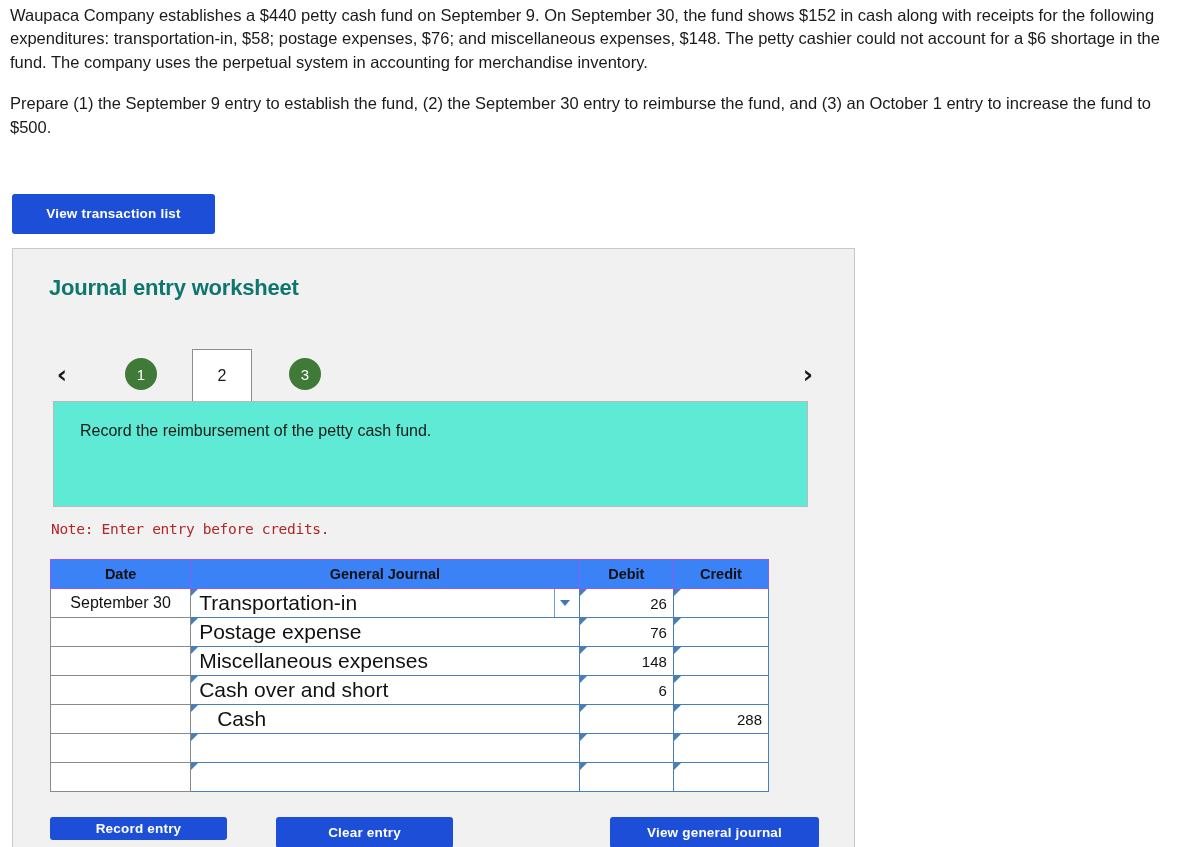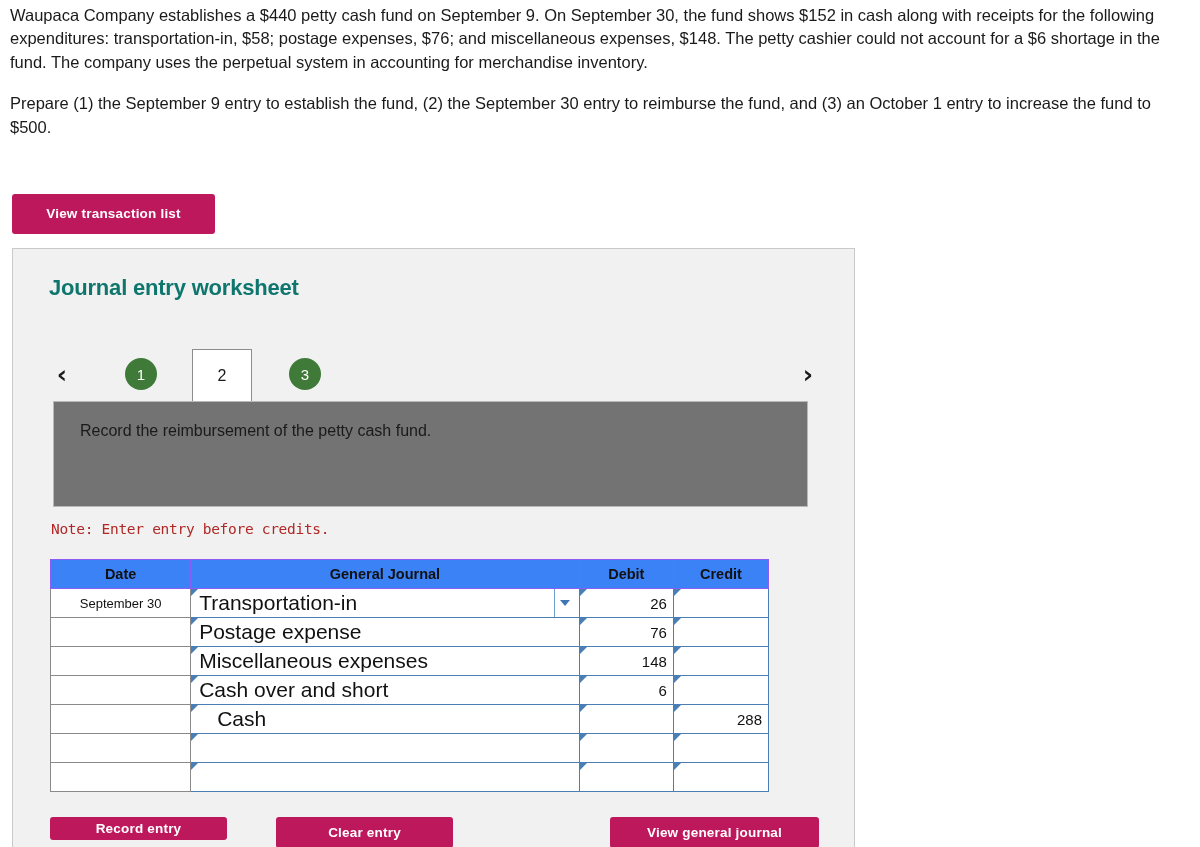--- a/index.html
+++ b/index.html
@@ -26,21 +26,21 @@
     line-height: 1.42;
     color: #1a1a1a;
   }
   .problem p {
     margin: 0 0 18px 0;
   }
   .problem p:last-child { margin-bottom: 0; }
 
   
   .btn-primary {
-    background: #be185d;
+    background: #1d4ed8;
     color: #ffffff;
     border: none;
     font-family: "Liberation Sans", sans-serif;
     font-weight: bold;
     font-size: 13.5px;
     letter-spacing: .2px;
     border-radius: 3px;
     cursor: pointer;
     padding: 0;
     text-align: center;
@@ -145,21 +145,21 @@
     z-index: 3;
   }
 
   
   .instruction-box {
     position: absolute;
     left: 40px;
     top: 152px;
     width: 755px;
     height: 106px;
-    background: #737373;
+    background: #5eead4;
     border: 1px solid #b9b9b9;
     box-sizing: border-box;
     z-index: 2;
   }
   .instruction-text {
     position: absolute;
     left: 26px;
     top: 20px;
     font-size: 16px;
     color: #1a1a1a;
@@ -203,21 +203,21 @@
     background: #ffffff;
     vertical-align: middle;
   }
   .col-date    { width: 140px; }
   .col-journal { width: 388px; }
   .col-debit   { width: 94px;  }
   .col-credit  { width: 95px;  }
 
   .cell-date {
     text-align: center;
-    font-size: 13px;
+    font-size: 16px;
     color: #111;
   }
 
   
   .cell-input {
     position: relative;
     border: 1px solid #4a7fb5 !important;
     box-sizing: border-box;
     background: #ffffff;
   }

